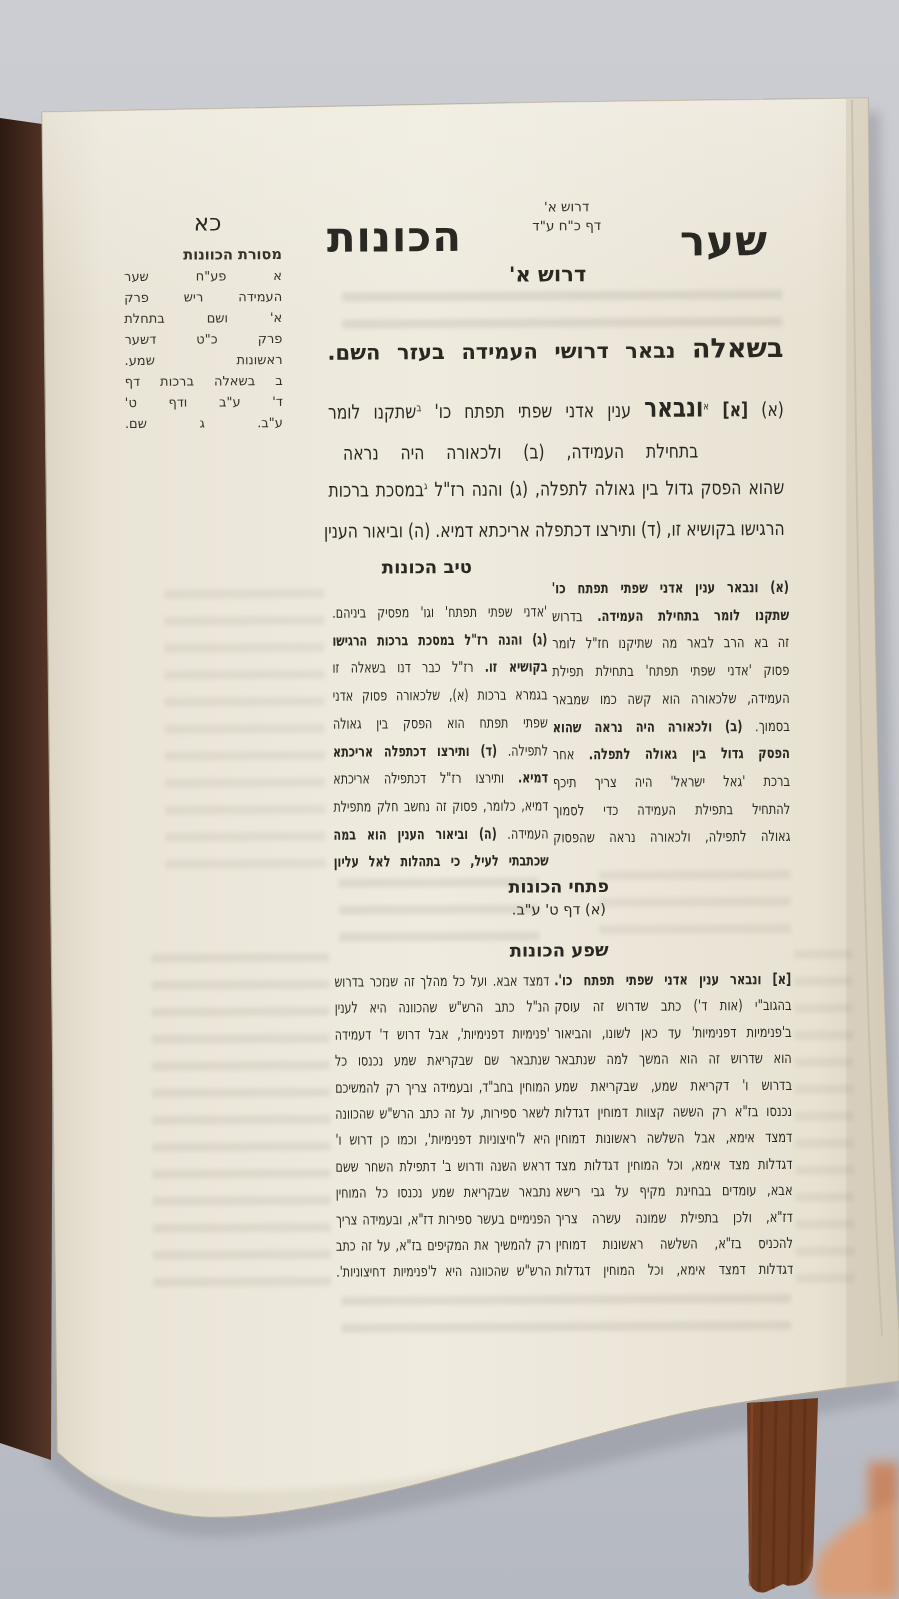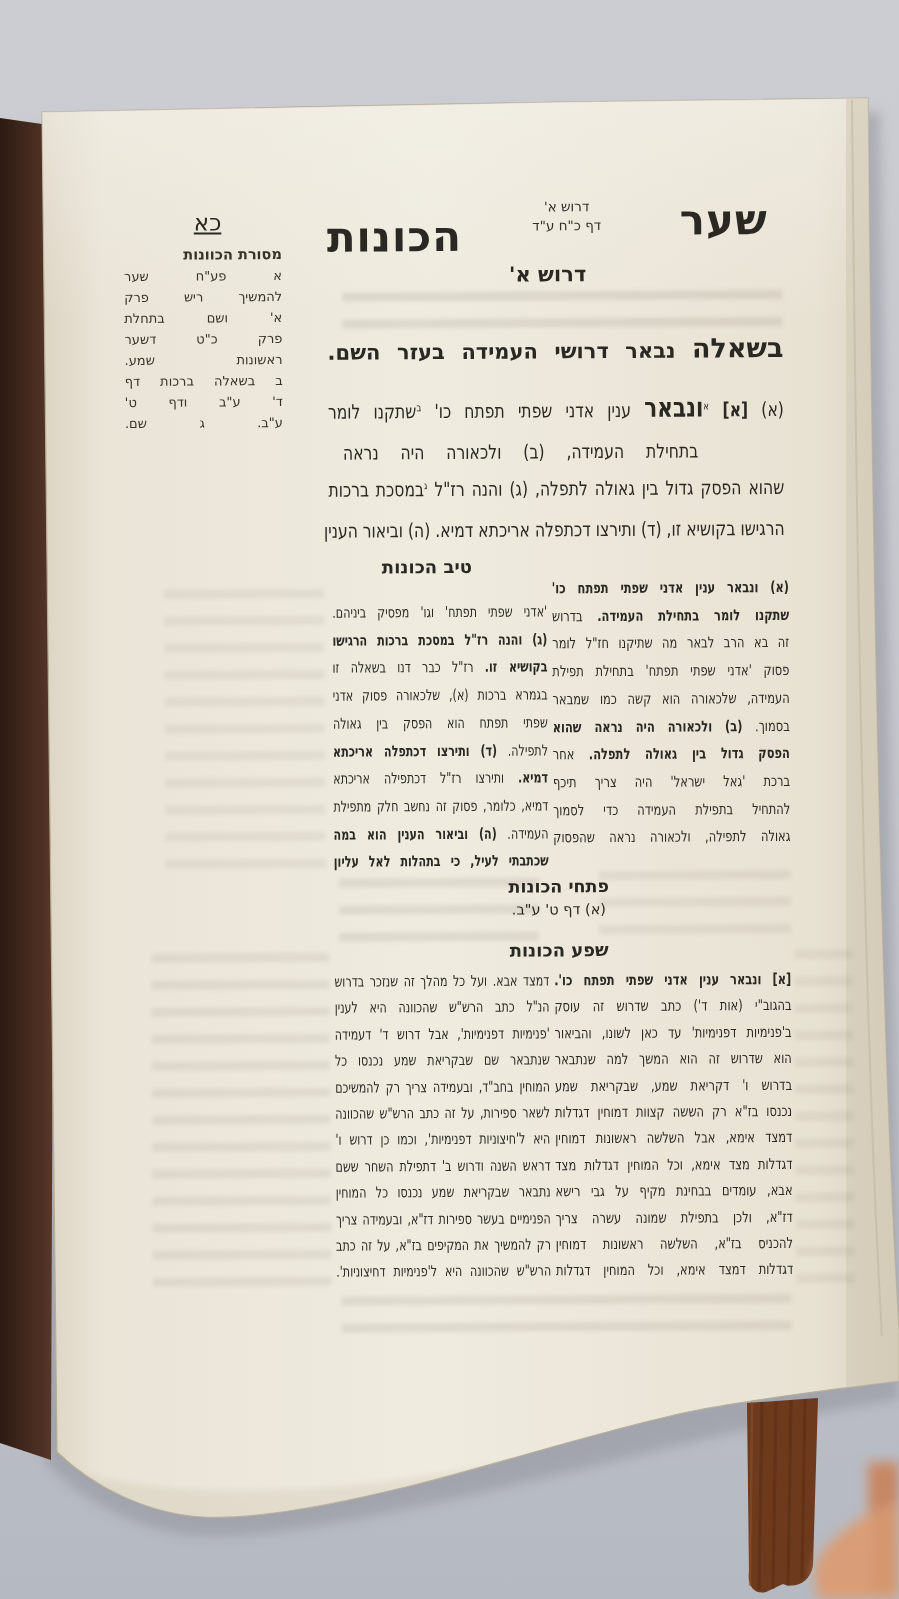--- a/index.html
+++ b/index.html
@@ -6,21 +6,21 @@
   html,body{margin:0;padding:0;background:#c6c8cd;}
   .stage{position:relative;width:899px;height:1599px;overflow:hidden;
          font-family:"DejaVu Sans","Liberation Sans",sans-serif;color:#2a2823;}
   .bgsvg{position:absolute;left:0;top:0;z-index:0;}
   .content{position:absolute;left:0;top:0;width:899px;height:1599px;z-index:2;
            transform:rotate(-.35deg);transform-origin:450px 760px;direction:rtl;}
   .abs{position:absolute;}
   
   .big-title{font-size:42px;font-weight:bold;letter-spacing:1px;margin-top:17px;}
   #hdr-center{width:120px;text-align:center;font-size:13.5px;line-height:19px;color:#33302a;}
-  #page-number{font-size:23px;text-decoration:underline;}
+  #page-number{font-size:23px;}
   #derush-title{font-size:21px;font-weight:bold;}
   
   #masoret{left:127px;top:243px;width:158px;font-size:13px;line-height:21px;color:#37322a;}
   #masoret .mn-title{font-weight:bold;font-size:14.5px;text-align:right;margin-bottom:0;}
   #masoret .tline{white-space:nowrap;text-align:justify;text-align-last:justify;}
   
   .tline{white-space:nowrap;text-align:justify;text-align-last:justify;transform-origin:100% 50%;}
   .b{font-weight:bold;}
   .lg{font-size:27px;}
   .sup{font-size:10.5px;position:relative;top:-7px;font-weight:normal;}
@@ -131,34 +131,34 @@
   <div class="content">
 
     <div class="ghost" style="left:345px;top:292px;width:440px;height:52px;opacity:.18;"></div>
     <div class="ghost" style="left:165px;top:588px;width:160px;height:285px;opacity:.12;"></div>
     <div class="ghost" style="left:338px;top:878px;width:200px;height:70px;opacity:.16;"></div>
     <div class="ghost" style="left:598px;top:872px;width:192px;height:64px;opacity:.13;"></div>
     <div class="ghost" style="left:150px;top:952px;width:178px;height:335px;opacity:.14;"></div>
     <div class="ghost" style="left:793px;top:952px;width:58px;height:335px;opacity:.12;"></div>
     <div class="ghost" style="left:338px;top:1296px;width:450px;height:44px;opacity:.16;"></div>
 
-    <div class="abs big-title" style="left:683px;top:180px;">שער</div>
+    <div class="abs big-title" style="left:683px;top:201px;">שער</div>
     <div class="abs" id="hdr-center" style="left:510px;top:198px;">
       <div>דרוש א'</div>
       <div>דף כ"ח ע"ד</div>
     </div>
     <div class="abs big-title" style="left:330px;top:195px;">הכונות</div>
     <div class="abs" id="page-number" style="left:197px;top:208px;">כא</div>
     <div class="abs" id="derush-title" style="left:512px;top:263px;">דרוש א'</div>
 
     <div class="abs" id="masoret">
       <div class="mn-title">מסורת הכוונות</div>
       <div>
           <div class="tline"><span>א פע"ח שער</span></div>
-          <div class="tline"><span>להמשיך ריש פרק</span></div>
+          <div class="tline"><span>העמידה ריש פרק</span></div>
           <div class="tline"><span>א' ושם בתחלת</span></div>
           <div class="tline"><span>פרק כ"ט דשער</span></div>
           <div class="tline"><span>ראשונות שמע.</span></div>
           <div class="tline"><span>ב בשאלה ברכות דף</span></div>
           <div class="tline"><span>ד' ע"ב ודף ט'</span></div>
           <div class="tline"><span>ע"ב. ג שם.</span></div>
         </div>
     </div>
 
     <div class="abs" id="opening">

